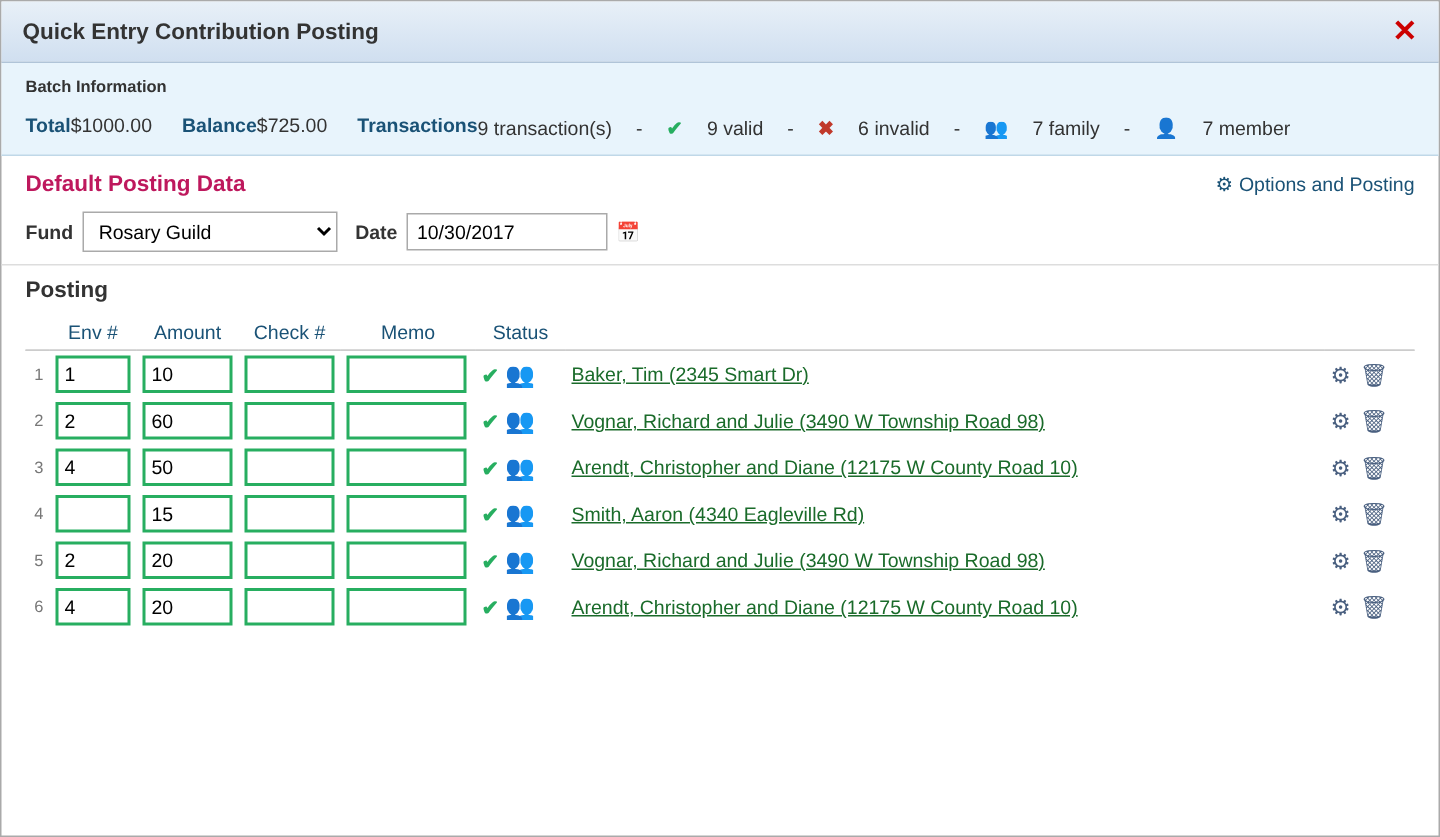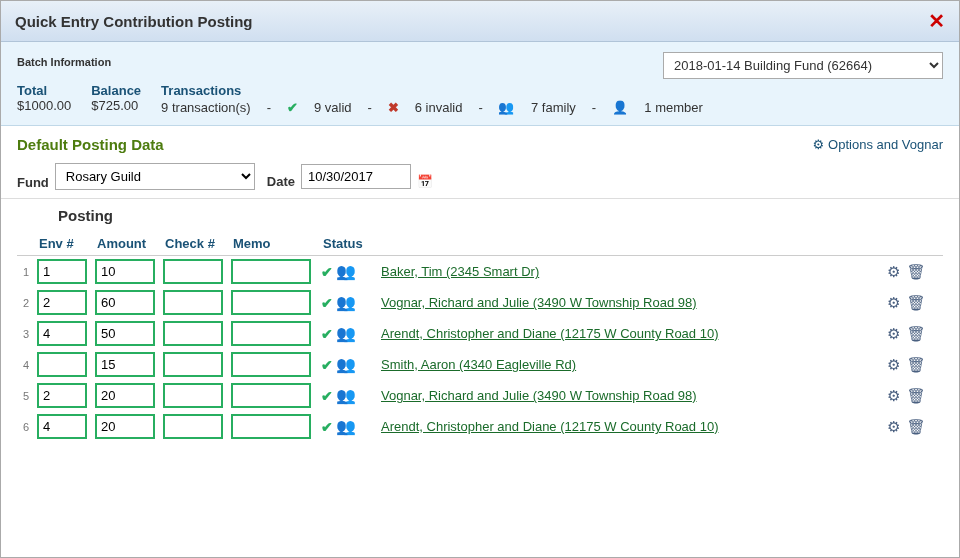--- a/index.html
+++ b/index.html
@@ -72,21 +72,21 @@
     }
 
     .batch-stats {
       display: flex;
       gap: 20px;
       margin-top: 4px;
     }
 
     .stat-group {
       display: flex;
-      flex-direction: column;
+      flex-direction: row;
     }
 
     .stat-label {
       font-weight: bold;
       color: #1a5276;
       font-size: 13px;
     }
 
     .stat-value {
       color: #333;
@@ -116,87 +116,86 @@
     .section-header {
       display: flex;
       align-items: center;
       justify-content: space-between;
       margin-bottom: 10px;
     }
 
     .section-title {
       font-size: 15px;
       font-weight: bold;
-      color: #4d7c0f;
+      color: #be185d;
       text-align: center;
     }
 
     .options-filter {
       display: flex;
       align-items: center;
       gap: 4px;
       color: #1a5276;
       cursor: pointer;
       font-size: 13px;
     }
 
     .posting-fields {
       display: flex;
       align-items: center;
       gap: 12px;
     }
 
     .field-group {
       display: flex;
-      align-items: flex-end;
+      align-items: center;
       gap: 6px;
     }
 
     .field-label {
       font-weight: bold;
       color: #333;
     }
 
     .field-group select, .field-group input {
       border: 1px solid #aaa;
       padding: 4px 6px;
       font-size: 13px;
       background: #fff;
     }
 
-    .field-group select { width: 200px; }
-    .date-input { width: 110px; }
+    .field-group select { width: 170px; }
+    .date-input { width: 134px; }
 
     .calendar-icon {
       color: #555;
       cursor: pointer;
     }
 
     .posting-section {
       padding: 8px 16px 0;
       flex: 1;
       overflow-y: auto;
     }
 
     .posting-title {
       font-size: 15px;
       font-weight: bold;
       color: #333;
       margin-bottom: 8px;
-      margin-left: 41px;
     }
 
     .posting-table {
       width: 100%;
       border-collapse: collapse;
     }
 
     .posting-table th {
-      text-align: left;
-      font-weight: bold;
+      text-align: center;
+      font-weight: normal;
       color: #1a5276;
       padding: 4px 6px;
       font-size: 13px;
       border-bottom: 1px solid #ccc;
     }
 
     .posting-table td {
       padding: 3px 4px;
       vertical-align: middle;
     }
@@ -265,25 +264,20 @@
 <div class="modal-container">
 
   <div class="modal-header">
     <span class="modal-title">Quick Entry Contribution Posting</span>
     <span class="close-btn">✕</span>
   </div>
 
   <div class="batch-section">
     <div class="batch-top">
       <span class="batch-title">Batch Information</span>
-      <div class="batch-dropdown">
-        <select>
-          <option>2018-01-14 Building Fund (62664)</option>
-        </select>
-      </div>
     </div>
     <div class="batch-stats">
       <div class="stat-group">
         <span class="stat-label">Total</span>
         <span class="stat-value">$1000.00</span>
       </div>
       <div class="stat-group">
         <span class="stat-label">Balance</span>
         <span class="stat-value">$725.00</span>
       </div>
@@ -295,32 +289,32 @@
           <span class="icon-valid">✔</span>
           <span>9 valid</span>
           <span>-</span>
           <span class="icon-invalid">✖</span>
           <span>6 invalid</span>
           <span>-</span>
           <span class="icon-family">👥</span>
           <span>7 family</span>
           <span>-</span>
           <span class="icon-member">👤</span>
-          <span>1 member</span>
+          <span>7 member</span>
         </div>
       </div>
     </div>
   </div>
 
   <div class="default-section">
     <div class="section-header">
       <span class="section-title">Default Posting Data</span>
       <div class="options-filter">
         <span>⚙</span>
-        <span>Options and Vognar</span>
+        <span>Options and Posting</span>
       </div>
     </div>
     <div class="posting-fields">
       <div class="field-group">
         <span class="field-label">Fund</span>
         <select>
           <option>Rosary Guild</option>
         </select>
       </div>
       <div class="field-group">

